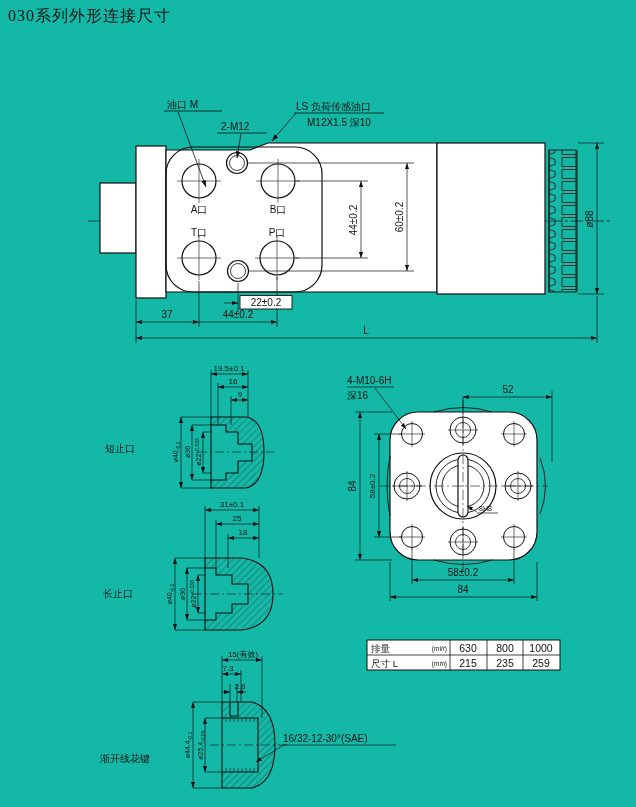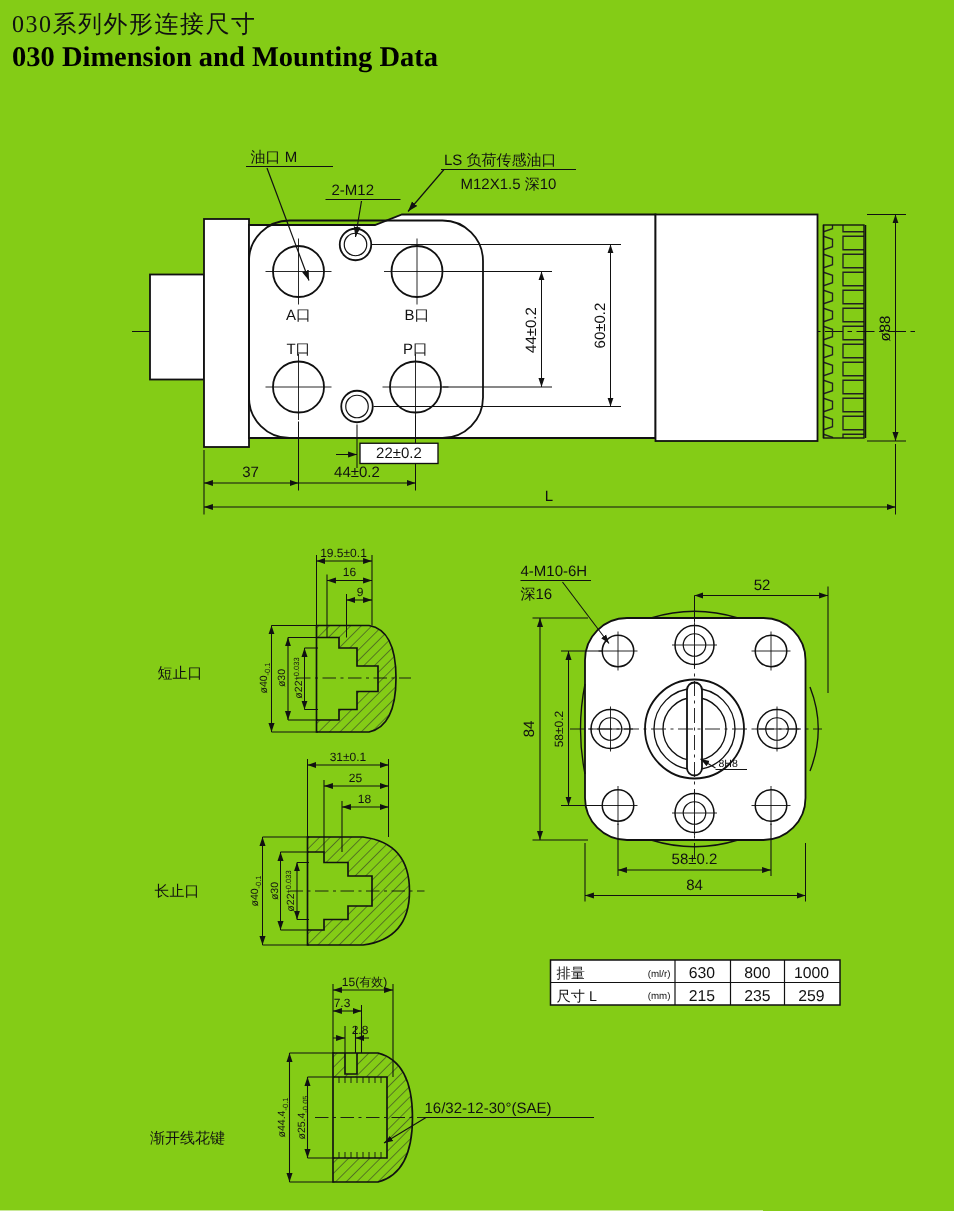--- a/index.html
+++ b/index.html
@@ -1,33 +1,32 @@
 <!DOCTYPE html>
 <html><head>
 <meta charset="utf-8">
 <style>
   html,body{margin:0;padding:0;background:#ffffff;}
-  .page{position:relative;width:636px;height:807px;background:#84cc16;overflow:hidden;
+  .page{position:relative;width:636px;height:807px;background:#14b8a6;overflow:hidden;
         font-family:"Liberation Sans",sans-serif;color:#111;}
   .title-zh{position:absolute;left:8px;top:6px;font-family:"Liberation Serif",serif;
             font-size:16px;letter-spacing:1px;color:#111;}
   .title-en{position:absolute;left:8px;top:28px;font-family:"Liberation Serif",serif;
             font-size:19px;font-weight:bold;color:#000;}
   svg text{fill:#111;font-family:"Liberation Sans",sans-serif;}
   .dim{font-size:10px;}
   .dims{font-size:8px;}
   .dia{font-size:7px;}
   .lbl{font-size:10px;}
 </style>
 </head>
 <body>
 
 <div class="page">
   <div class="title-zh">030系列外形连接尺寸</div>
-  <div class="title-en">030 Dimension and Mounting Data</div>
 
   <svg width="636" height="807" viewBox="0 0 636 807">
     <defs>
       <pattern id="hatch" width="5" height="5" patternUnits="userSpaceOnUse" patternTransform="rotate(45)">
         <line x1="0" y1="0" x2="0" y2="5" stroke="#2a2a2a" stroke-width="0.7"></line>
       </pattern>
       <pattern id="teeth" width="28" height="12" patternUnits="userSpaceOnUse">
         <path d="M2,1.5 H17 L23,3.5 V8.5 L17,10.5 H2 Z" fill="none" stroke="#222" stroke-width="0.9"></path>
       </pattern>
       <marker id="ar" markerWidth="9" markerHeight="7" refX="8.5" refY="3.5" orient="auto-start-reverse">

